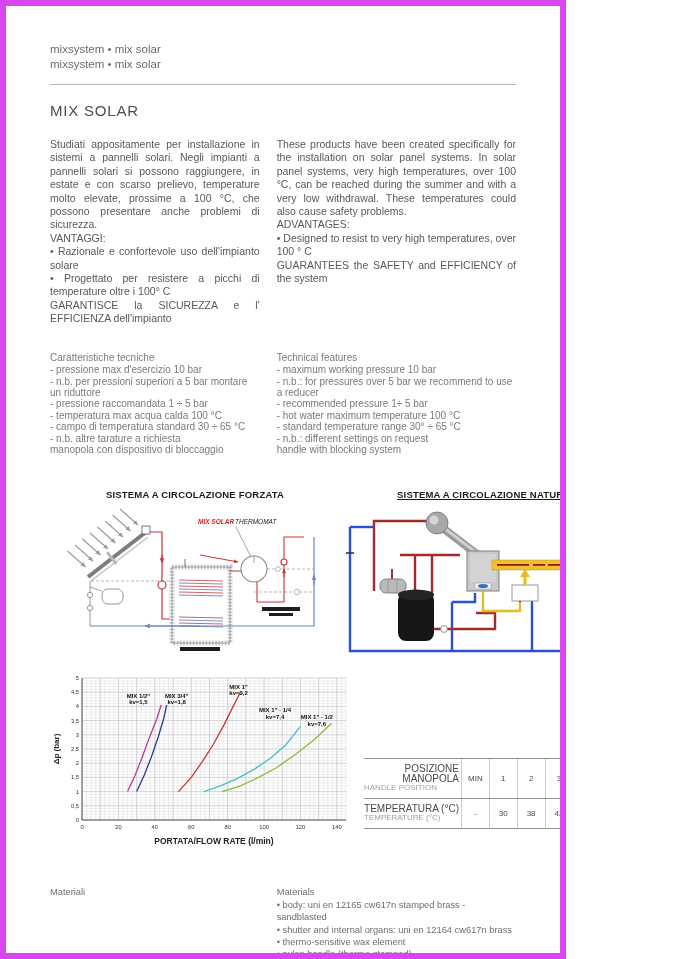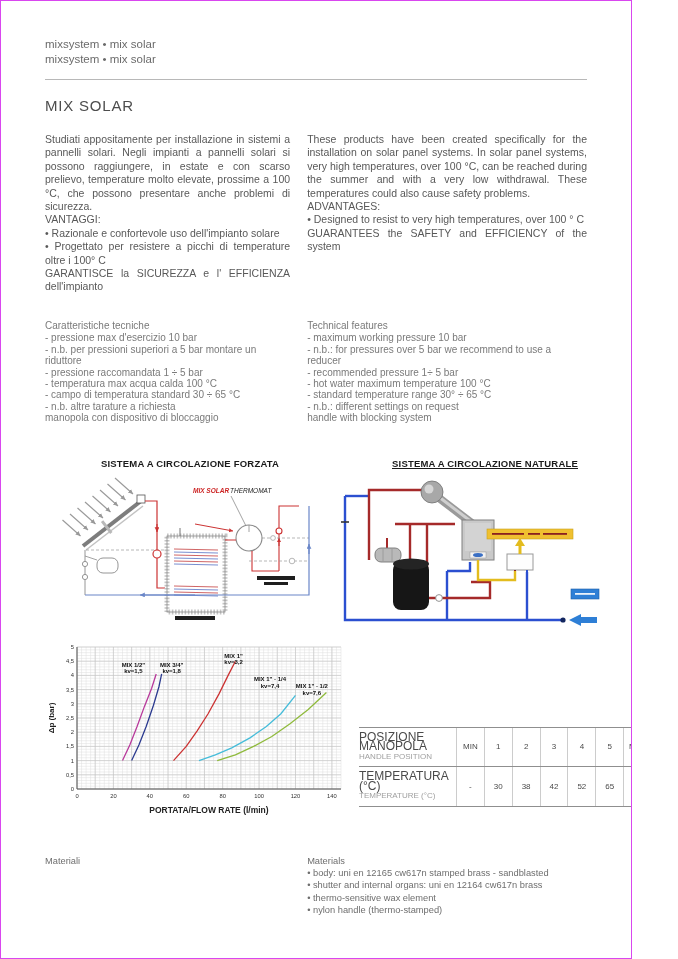--- a/index.html
+++ b/index.html
@@ -1,17 +1,17 @@
 <!DOCTYPE html>
 <html><head>
 <meta charset="utf-8">
 <style>
   html,body{margin:0;padding:0;background:#fff;}
   body{font-family:"Liberation Sans","DejaVu Sans",sans-serif;color:#555;}
-  .page{position:relative;width:632px;height:959px;background:#fff;border:1px solid #d946ef;box-sizing:border-box;overflow:hidden;}
+  .page{position:relative;width:566px;height:959px;background:#fff;border:6px solid #d946ef;box-sizing:border-box;overflow:hidden;}
   .content{padding:36px 44px 0 44px;}
   .hdr{font-size:11.5px;line-height:14.5px;color:#6b6b6b;}
   .rule{border-top:1px solid #b8b8b8;margin-top:13px;}
   .doc-title{margin-top:17px;font-size:15px;letter-spacing:.8px;color:#4d4d4d;font-weight:400;}
   .cols{display:flex;gap:17px;}
   .intro-row{margin-top:19px;}
   .col-l{width:268px;}
   .col-r{width:306px;}
   .intro{font-size:10.5px;line-height:13.4px;color:#585858;text-align:justify;}
   .intro .para{margin:0 0 0 0;}
@@ -23,21 +23,21 @@
   .dg-box-l{width:290px;}
   .dg-box-r{width:300px;}
   .dg-title{font-size:9.5px;font-weight:bold;color:#1a1a1a;text-align:center;letter-spacing:.2px;margin-bottom:7px;}
   .dg-title.u{text-decoration:underline;}
   .bottom-row{margin-top:6px;display:flex;}
   .chart-box{width:302px;}
   .table-wrap{margin-left:12px;margin-top:86px;width:292px;}
   .spec-table{width:292px;border-top:1px solid #8f8f8f;font-size:8px;}
   .sp-row{display:grid;grid-template-columns:97px repeat(7,1fr);border-bottom:1px solid #8f8f8f;align-items:center;}
   .sp-label{padding:5px 2px 5px 0;}
-  .sp-l1{color:#4a4a4a;font-size:12px;line-height:9.5px;}
+  .sp-l1{color:#4a4a4a;font-size:10px;line-height:9.5px;text-align:right;}
   .sp-l2{color:#a0a0a0;font-size:8px;line-height:9.5px;}
   .sp-cell{border-left:1px solid #cccccc;color:#4a4a4a;font-size:8px;align-self:stretch;display:flex;align-items:center;justify-content:center;}
   .materials-row{margin-top:32px;}
   .mat{font-size:9.3px;line-height:12.4px;color:#6e6e6e;}
   .page-num{margin-top:46px;text-align:center;font-size:12.5px;color:#3b82f6;}
   svg text{font-family:"Liberation Sans","DejaVu Sans",sans-serif;}
 </style>
 </head>
 <body>
 

